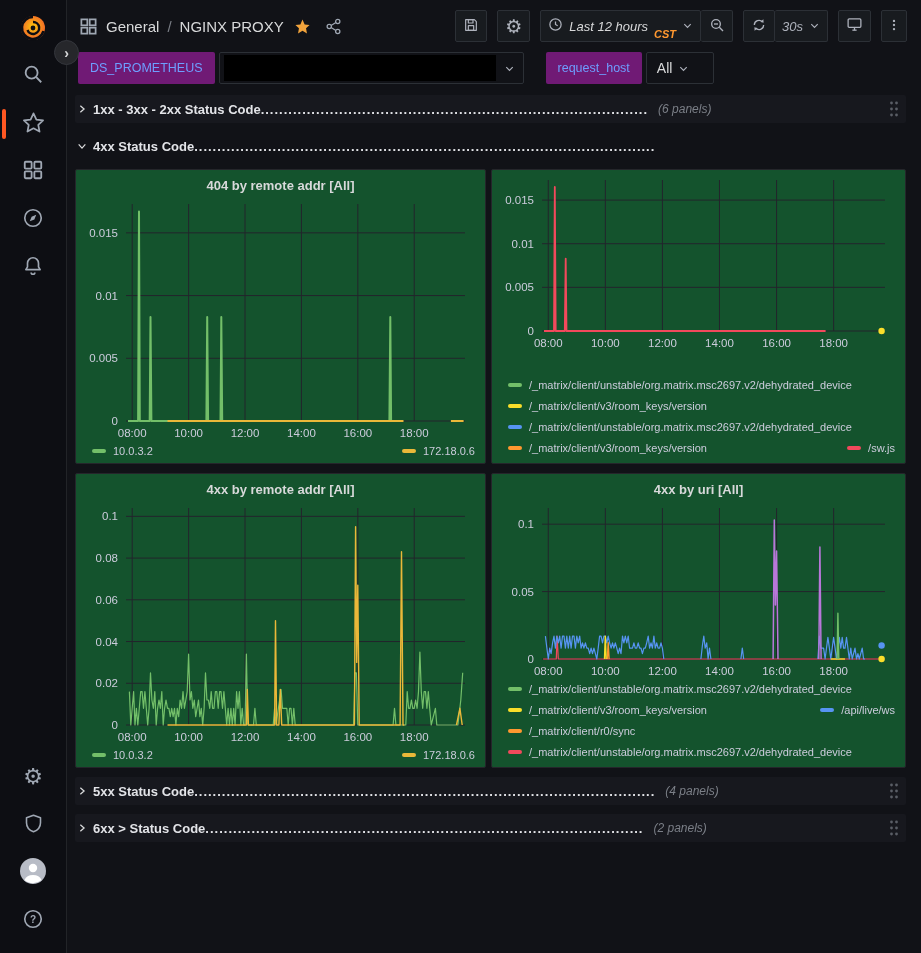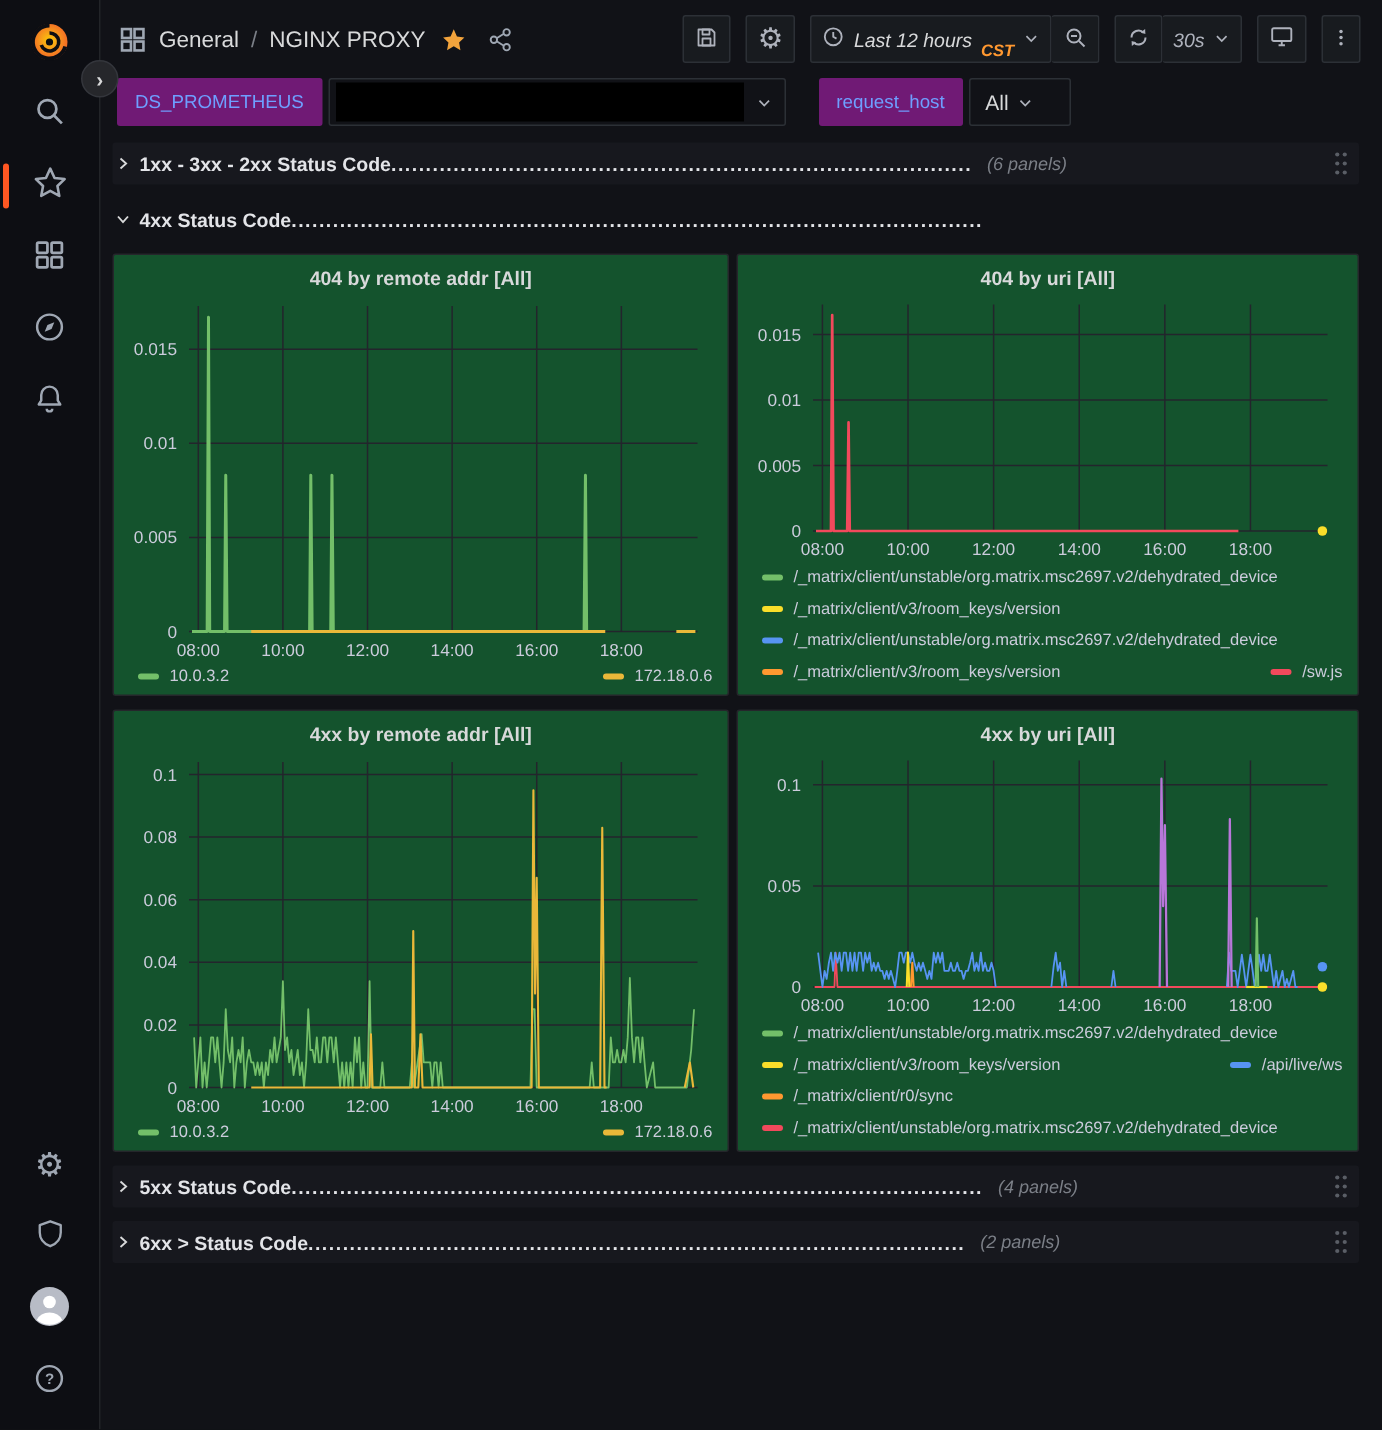--- a/index.html
+++ b/index.html
@@ -383,21 +383,20 @@
                 <i class="sw" style="background: rgb(115, 191, 105);"></i>
                 <span>10.0.3.2</span>
               </span>
               <span class="li">
                 <i class="sw" style="background: rgb(234, 184, 57);"></i>
                 <span>172.18.0.6</span>
               </span>
             </div>
         </section>
         <section class="panel">
-          <div class="panel-title">404 by uri [All]</div>
           <div class="plot"><svg width="393" height="177">
                 <line x1="40" y1="157" x2="383" y2="157" stroke="#23252c" stroke-width="1"></line>
                 <line x1="40" y1="113.35838150289017" x2="383" y2="113.35838150289017" stroke="#23252c" stroke-width="1"></line>
                 <line x1="40" y1="69.71676300578034" x2="383" y2="69.71676300578034" stroke="#23252c" stroke-width="1"></line>
                 <line x1="40" y1="26.07514450867052" x2="383" y2="26.07514450867052" stroke="#23252c" stroke-width="1"></line>
                 <line x1="46.27787021630615" y1="6" x2="46.27787021630615" y2="157" stroke="#23252c" stroke-width="1"></line>
                 <line x1="103.34941763727122" y1="6" x2="103.34941763727122" y2="157" stroke="#23252c" stroke-width="1"></line>
                 <line x1="160.42096505823628" y1="6" x2="160.42096505823628" y2="157" stroke="#23252c" stroke-width="1"></line>
                 <line x1="217.49251247920134" y1="6" x2="217.49251247920134" y2="157" stroke="#23252c" stroke-width="1"></line>
                 <line x1="274.5640599001664" y1="6" x2="274.5640599001664" y2="157" stroke="#23252c" stroke-width="1"></line>

